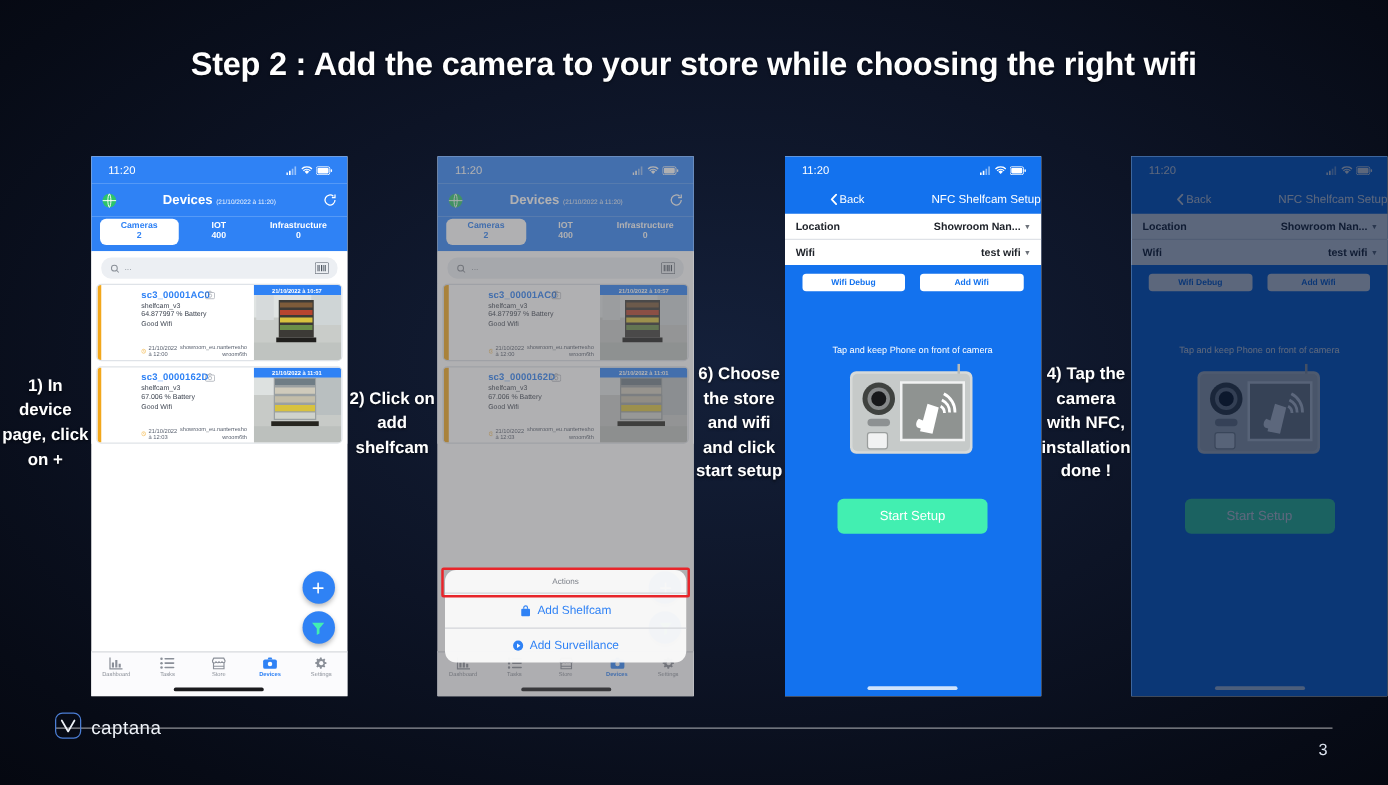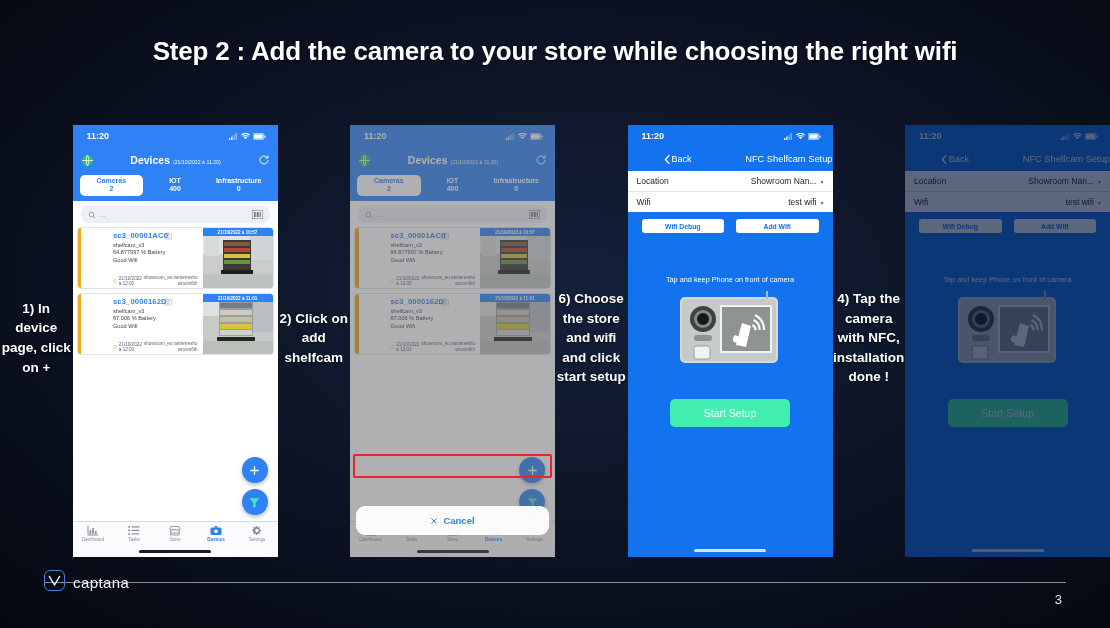--- a/index.html
+++ b/index.html
@@ -61,21 +61,21 @@
   }
   .phone-inner { position: absolute; inset: 0; overflow: hidden; }
 
   
   .statusbar {
     height: 22px;
     display: flex; align-items: center; justify-content: space-between;
     padding: 0 12px 0 14px;
     color: #fff;
     font-size: 9px;
-    font-weight: bold;
+    font-weight: normal;
   }
   .sb-icons { display: flex; align-items: center; gap: 3px; }
   .sb-ico { display: block; }
 
   
   .navbar {
     height: 26px;
     display: flex; align-items: center; justify-content: space-between;
     padding: 0 8px;
     color: #fff;
@@ -201,21 +201,21 @@
     color: #fff; padding: 0 8px;
   }
   .nfc-back { display: flex; align-items: center; gap: 2px; font-size: 9px; margin-left: 28px; }
   .nfc-nav-title {
     position: absolute; left: 0; right: 0; text-align: right;
     font-size: 9.3px; font-weight: normal;
   }
   .nfc-rows { background: #fff; }
   .nfc-row {
     display: flex; align-items: flex-start; justify-content: space-between;
-    padding: 5px 9px; font-size: 8.5px; color: #20242b;
+    padding: 5px 9px; font-size: 8.5px; color: #20242b; font-weight: bold;
   }
   .nfc-row + .nfc-row { border-top: .7px solid #dfe2e7; }
   .nfc-row .nfc-val { display: flex; align-items: center; gap: 4px; color: #20242b; }
   .caret { font-size: 6px; color: #6d727a; }
   .nfc-btnrow { display: flex; gap: 12px; padding: 7px 14px 6px; }
   .nfc-btn {
     flex: 1; background: #fff; color: #1372ee;
     border-radius: 3px; text-align: center;
     font-size: 6.8px; font-weight: bold; padding: 3.5px 0;
   }
@@ -710,25 +710,36 @@
                 <path d="M12 8.2A3.8 3.8 0 1 0 12 15.8 3.8 3.8 0 0 0 12 8.2Zm9 5.2v-2.8l-2.5-.5a7 7 0 0 0-.8-1.9l1.4-2.1-2-2-2.1 1.4a7 7 0 0 0-1.9-.8L12.6 2h-2.8L9.3 4.5a7 7 0 0 0-1.9.8L5.3 3.9l-2 2 1.4 2.1a7 7 0 0 0-.8 1.9L1.4 10.4v2.8l2.5.5a7 7 0 0 0 .8 1.9l-1.4 2.1 2 2 2.1-1.4a7 7 0 0 0 1.9.8l.5 2.5h2.8l.5-2.5a7 7 0 0 0 1.9-.8l2.1 1.4 2-2-1.4-2.1a7 7 0 0 0 .8-1.9Z"></path>
                 <circle cx="12" cy="12" r="3.6" fill="#fbfbfd"></circle>
               </svg>
             <span class="tab-label">Settings</span>
           </div>
           <div class="home-indicator"></div>
         </div>
 
         <div class="dimmer"></div>
         <div class="sheet-wrap">
-          <div class="sheet-cancel">
-            <svg width="8" height="8" viewBox="0 0 20 20" stroke="#2f82f5" stroke-width="2.4" stroke-linecap="round">
-                <path d="M4 4l12 12M16 4L4 16"></path>
-              </svg>
-            <span>Cancel</span>
+          <div class="sheet-group">
+            <div class="sheet-title">Actions</div>
+            <div class="sheet-item">
+              <svg width="9" height="10" viewBox="0 0 18 20">
+                  <path d="M6 6V4.4a3 3 0 0 1 6 0V6" fill="none" stroke="#2f82f5" stroke-width="1.8"></path>
+                  <rect x="2" y="6" width="14" height="12" rx="1.6" fill="#2f82f5"></rect>
+                </svg>
+              <span>Add Shelfcam</span>
+            </div>
+            <div class="sheet-item">
+              <svg width="9" height="9" viewBox="0 0 20 20">
+                  <circle cx="10" cy="10" r="9" fill="#2f82f5"></circle>
+                  <path d="M8 6l6 4-6 4Z" fill="#fff"></path>
+                </svg>
+              <span>Add Surveillance</span>
+            </div>
           </div>
         </div>
 
         <div class="hilite-red" style="left:3px; right:3px; top:329px; height:24px;"></div>
       </div>
     </div>
   </div>
 
   <div class="col">
     <div class="col-caption">6) Choose the store and wifi and click start setup</div>

